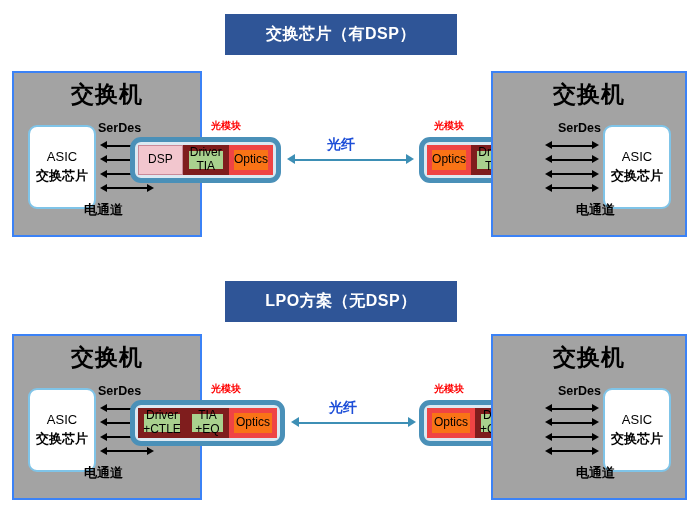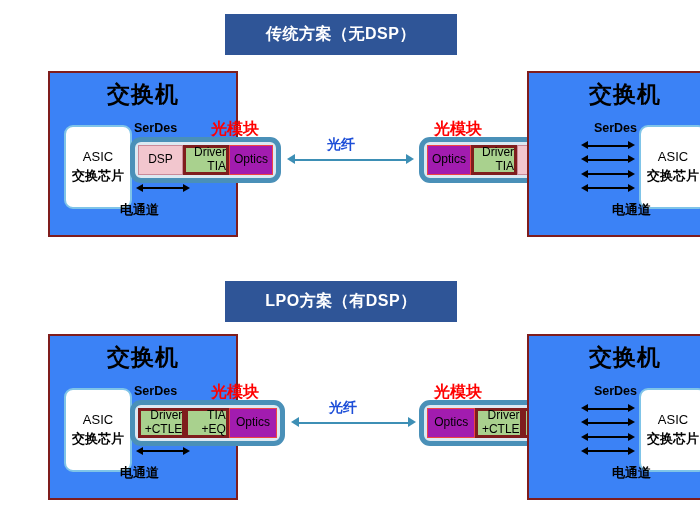--- a/index.html
+++ b/index.html
@@ -33,24 +33,23 @@
     align-items: center;
     justify-content: center;
     letter-spacing: 0.5px;
   }
   #panel-traditional .banner { top: 14px; }
   #panel-lpo .banner { top: 19px; }
 
   
   .switch-box {
     position: absolute;
-    background: #3b82f6;
-    border: 2px solid #7f1d1d;
+    background: #a3a3a3;
+    border: 2px solid #3b82f6;
     box-sizing: border-box;
-    margin-left: 36px;
   }
   .switch-left  { left: 12px;  width: 190px; }
   .switch-right { left: 491px; width: 196px; }
   #panel-traditional .switch-box { top: 71px; height: 166px; }
   #panel-lpo .switch-box { top: 72px; height: 166px; }
 
   .switch-title {
     position: absolute;
     top: 6px;
     width: 100%;
@@ -129,21 +128,21 @@
     font-weight: bold;
     color: #000;
     white-space: nowrap;
   }
   .switch-left  .echannel { left: 70px; }
   .switch-right .echannel { right: 70px; }
 
   
   .module-label {
     position: absolute;
-    font-size: 16px;
+    font-size: 10px;
     font-weight: bold;
     color: #ff0000;
     white-space: nowrap;
   }
   .optical-module {
     position: absolute;
     border: 5px solid #4a90b8;
     border-radius: 11px;
     background: #dce9f2;
     box-sizing: border-box;
@@ -157,22 +156,22 @@
     flex-direction: column;
     align-items: center;
     justify-content: center;
     font-size: 12px;
     color: #000000;
     box-sizing: border-box;
     line-height: 1.15;
     text-align: center;
   }
   .mod-cell.dsp    { background: #f2c6ce; border: 1px solid #c98a99; }
-  .mod-cell.green  { background: #a9d18e; border: 3px solid #7f1d1d; align-items: flex-end; }
-  .mod-cell.optics { background: #a21caf; border: 1px solid #ef4444; }
+  .mod-cell.green  { background: #a9d18e; border: 6px solid #7f1d1d; }
+  .mod-cell.optics { background: #f97316; border: 5px solid #ef4444; }
 
   
   .fiber-label {
     position: absolute;
     font-size: 14px;
     font-weight: bold;
     color: #1d4ed8;
     white-space: nowrap;
   }
   .fiber-arrow { position: absolute; height: 11px; }
@@ -190,21 +189,21 @@
     border-bottom: 5.5px solid transparent;
   }
   .fiber-arrow .head.left  { left: 0;  border-right: 8px solid #3d8fb5; }
   .fiber-arrow .head.right { right: 0; border-left: 8px solid #3d8fb5; }
 </style>
 </head>
 <body>
 
 <div class="panel" id="panel-traditional">
 
-  <div class="banner">传统方案（无DSP）</div>
+  <div class="banner">交换芯片（有DSP）</div>
 
   <div class="switch-box switch-left">
     <div class="switch-title">交换机</div>
     <div class="asic">
       <div class="asic-line1">ASIC</div>
       <div class="asic-line2">交换芯片</div>
     </div>
     <div class="serdes-label">SerDes</div>
     <div class="serdes-arrows">
       <div class="darrow">
@@ -294,21 +293,21 @@
           <span class="shaft"></span>
           <span class="head right"></span>
         </div>
     </div>
     <div class="echannel">电通道</div>
   </div>
 </div>
 
 <div class="panel" id="panel-lpo">
 
-  <div class="banner">LPO方案（有DSP）</div>
+  <div class="banner">LPO方案（无DSP）</div>
 
   <div class="switch-box switch-left">
     <div class="switch-title">交换机</div>
     <div class="asic">
       <div class="asic-line1">ASIC</div>
       <div class="asic-line2">交换芯片</div>
     </div>
     <div class="serdes-label">SerDes</div>
     <div class="serdes-arrows">
       <div class="darrow">

